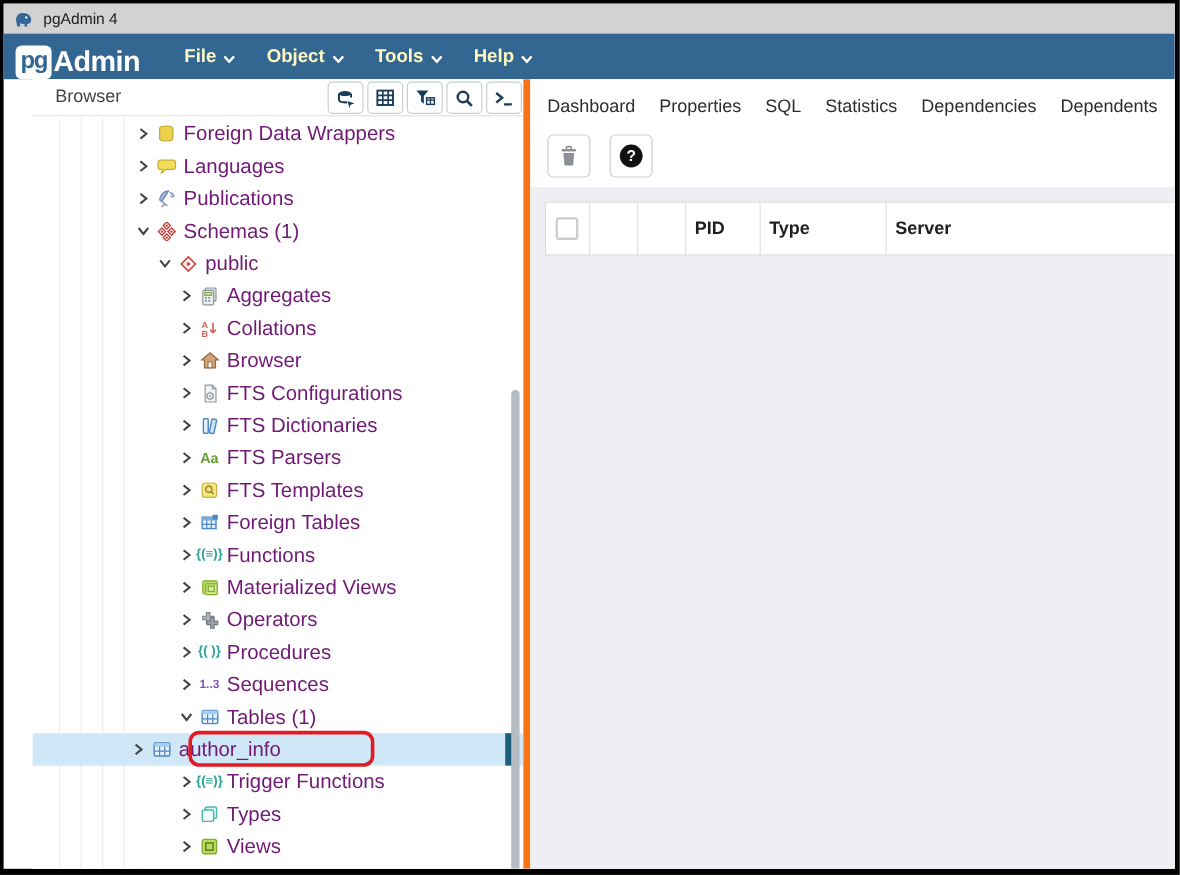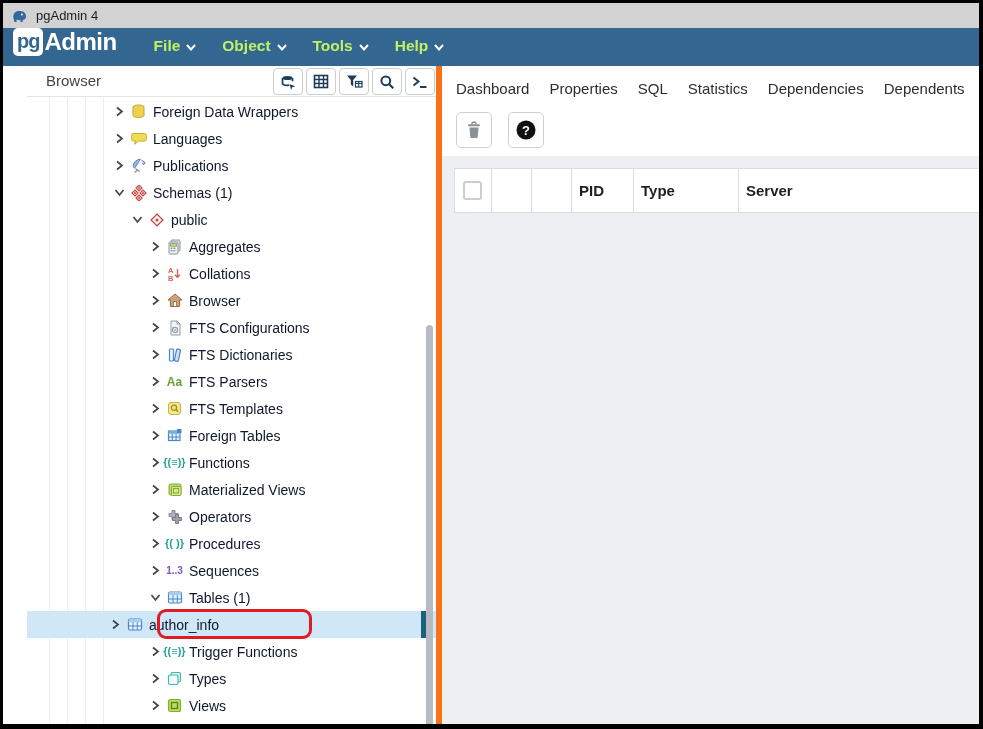--- a/index.html
+++ b/index.html
@@ -6,26 +6,26 @@
   body { font-family:"Liberation Sans", sans-serif; background:#555; }
   .screen { position:relative; width:983px; height:729px; background:#000; overflow:hidden; }
   .app { position:absolute; left:3px; top:3px; width:976px; height:721px; background:#fff; overflow:hidden; }
 
   
   .titlebar { position:absolute; left:0; top:0; width:100%; height:25px; background:#d2d2d2; display:flex; align-items:center; }
   .titlebar .elephant { width:19px; height:18px; margin-left:7px; }
   .titlebar .wtitle { margin-left:7px; font-size:13px; color:#1d1d1d; }
 
   
-  .appbar { position:absolute; left:0; top:25px; width:100%; height:38px; background:#336791; display:flex; align-items:flex-start; }
+  .appbar { position:absolute; left:0; top:25px; width:100%; height:38px; background:#336791; display:flex; align-items:flex-end; }
   .logo { display:flex; align-items:center; margin-left:10px; }
   .logo-pg { background:#fff; color:#336791; font-weight:bold; font-size:20px; line-height:1; padding:3px 4px 5px 4px; border-radius:5px; letter-spacing:-1px; }
   .logo-admin { color:#fff; font-weight:bold; font-size:24px; letter-spacing:-0.5px; margin-left:1px; }
   .menus { display:flex; margin-left:24px; }
-  .menu-item { color:#bef264; font-size:15.5px; font-weight:600; padding:9px 13px; display:flex; align-items:center; gap:6px; cursor:pointer; }
+  .menu-item { color:#fef9c3; font-size:15.5px; font-weight:600; padding:9px 13px; display:flex; align-items:center; gap:6px; cursor:pointer; }
   .menu-item svg { margin-top:2px; }
 
   
   .main { position:absolute; left:0; top:63px; width:100%; height:658px; display:flex; }
   .left-panel { width:415px; height:100%; background:#fff; position:relative; border-right:6px solid #f97316;margin-left:24px; }
   .right-panel { flex:1; height:100%; background:#fff; position:relative; overflow:hidden; }
 
   
   .browser-header { position:relative; height:31px; border-bottom:1px solid #e3e3e3; background:#fff; }
   .browser-title { position:absolute; left:19px; top:6px; font-size:15px; color:#444; }
@@ -33,21 +33,21 @@
   .tbtn { width:30px; height:27px; background:#fff; border:1px solid #c9ced3; border-radius:4px; display:flex; align-items:center; justify-content:center; cursor:pointer; }
 
   
   .tree { position:absolute; left:0; top:32px; right:0; bottom:0; overflow:hidden; background:#fff; }
   .guides { position:absolute; top:0; bottom:0; left:0; width:100px; pointer-events:none; }
   .guide { position:absolute; top:0; bottom:0; width:1px; background:#ededed; }
   .trows { position:absolute; left:0; top:0; right:0; }
   .trow { position:relative; height:27px; display:flex; align-items:center; cursor:pointer; }
   .trow .chev { width:14px; display:flex; align-items:center; justify-content:center; flex:none; }
   .trow .ticon { width:17px; height:16px; margin:0 6px 0 4px; flex:none; display:flex; align-items:center; justify-content:center; font-weight:bold; }
-  .trow .tlabel { font-size:14px; color:#0f172a; white-space:nowrap; }
+  .trow .tlabel { font-size:17px; color:#701a75; white-space:nowrap; }
   .d0 { padding-left:85px; } .d1 { padding-left:103px; } .d2 { padding-left:121px; } .d3 { padding-left:81px; }
   .trow.selected { background:#cfe7f6; }
   .sel-bar { position:absolute; left:394px; top:0; width:6px; height:27px; background:#1d5f7e; }
   .red-annotation { position:absolute; left:130px; top:-2px; width:155px; height:30px; border:3px solid #e11b24; border-radius:9px; pointer-events:none; }
   .glyph-icon { font-size:10px; line-height:1; white-space:nowrap; }
   .scrollbar { position:absolute; right:3px; top:227px; width:7px; height:494px; background:#b6bbc1; border-radius:4px; cursor:pointer; }
   .partial-item { position:absolute; left:82px; bottom:-2px; height:7px; overflow:hidden; }
 
   
   .tabbar { height:45px; background:#fff; border-bottom:1px solid #dcdcdc; display:flex; align-items:center; padding-left:4px; overflow:hidden; white-space:nowrap; }

